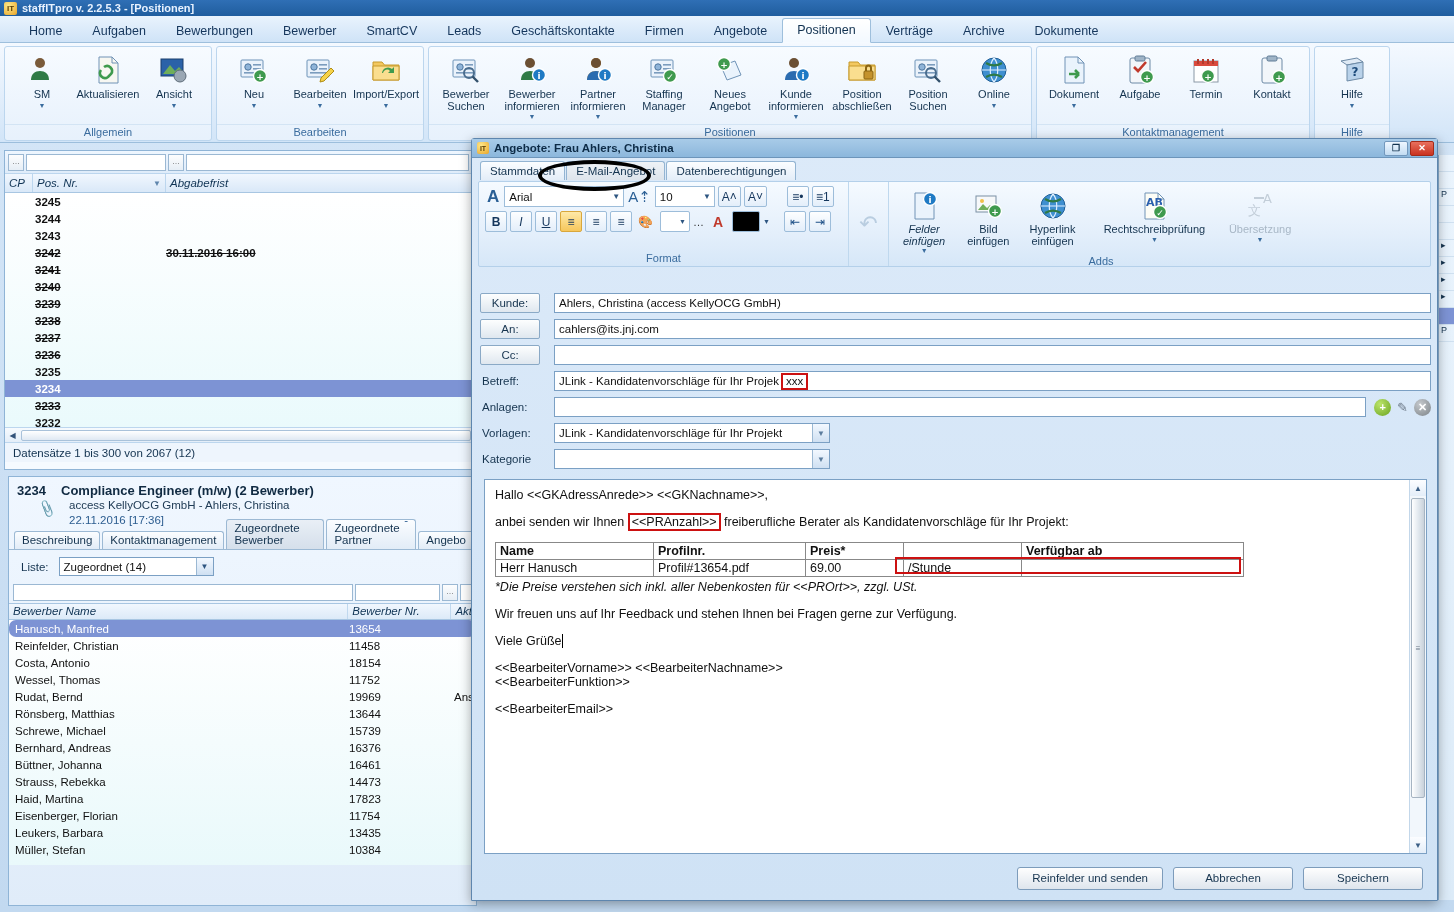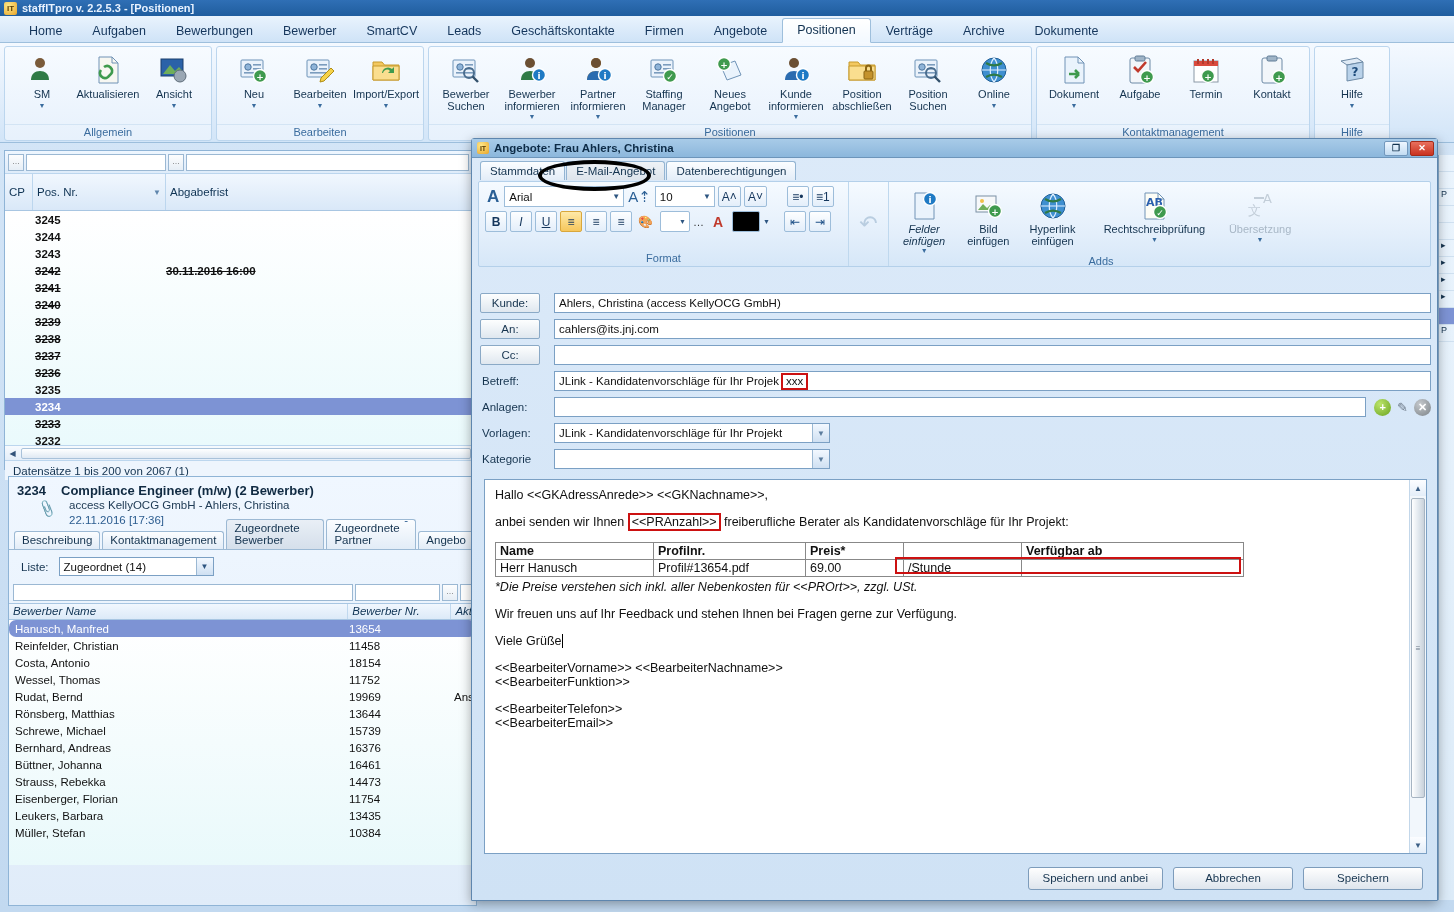--- a/index.html
+++ b/index.html
@@ -75,22 +75,22 @@
   
   .panel-top {
     position:absolute; left:4px; top:150px; width:469px; height:320px;
     background:#f5faff; border:1px solid #8fb4d6;
   }
   .filterrow { height:23px; display:flex; align-items:center; gap:2px; padding:2px 3px;
       background:linear-gradient(#eef6ff,#dfecfa); border-bottom:1px solid #bcd6ee; }
   .fbtn { width:16px; height:17px; border:1px solid #9bb8d3; background:linear-gradient(#fdfdfd,#e6eef6);
       font-size:8px; line-height:14px; text-align:center; color:#555; }
   .finput { height:17px; border:1px solid #9bb8d3; background:#fff; }
-  .gridhead { height:37px; display:flex; background:linear-gradient(#f1f7fe,#d9e8f8);
-      border-bottom:1px solid #a8c6e2; font-size:11.5px; color:#0f3354; }
+  .gridhead { height:19px; display:flex; background:linear-gradient(#f1f7fe,#d9e8f8);
+      border-bottom:1px solid #a8c6e2; font-size:11.5px; color:#0f3354;font-style:italic; }
   .gridhead div { padding:2px 4px; border-right:1px solid #bcd6ee; display:flex; align-items:center; }
   .gridbody { height:234px; overflow:hidden; background:linear-gradient(#ffffff,#eafafc); }
   .grow { height:17px; display:flex; align-items:center; font-size:11.5px; font-weight:bold; color:#111; }
   .grow .c1 { width:28px; }
   .grow .c2 { width:133px; padding-left:2px; }
   .grow .c3 { flex:1; }
   .grow.strike .c2, .grow.strike .c3 { text-decoration:line-through; }
   .grow.sel { background:#7d93d4; color:#fff; }
   .hscroll { height:15px; background:linear-gradient(#f6fafe,#e4eef9); border-top:1px solid #bcd6ee;
       display:flex; align-items:center; }
@@ -581,21 +581,21 @@
         <div class="grow">
           <div class="c1"></div>
           <div class="c2">3232</div>
           <div class="c3"></div>
         </div>
       </div>
     <div class="hscroll">
       <div class="arrow">◀</div>
       <div class="thumb"></div>
     </div>
-    <div class="statusline">Datensätze 1 bis 200 von 2067 (1)</div>
+    <div class="statusline">Datensätze 1 bis 300 von 2067 (12)</div>
   </div>
 
   <div class="panel-bot">
     <div class="det-head">
       <div class="det-title">
         <span style="display:inline-block;width:44px">3234</span><span>Compliance Engineer (m/w) (2 Bewerber)</span>
       </div>
       <div class="det-clip">📎</div>
       <div class="det-sub">access KellyOCG GmbH - Ahlers, Christina</div>
       <div class="det-date">
@@ -670,20 +670,25 @@
           <div class="akt"></div>
         </div>
         <div class="srow">
           <div class="n">Büttner, Johanna</div>
           <div class="num">16461</div>
           <div class="akt"></div>
         </div>
         <div class="srow">
           <div class="n">Strauss, Rebekka</div>
           <div class="num">14473</div>
+          <div class="akt"></div>
+        </div>
+        <div class="srow">
+          <div class="n">Haid, Martina</div>
+          <div class="num">17823</div>
           <div class="akt"></div>
         </div>
         <div class="srow">
           <div class="n">Eisenberger, Florian</div>
           <div class="num">11754</div>
           <div class="akt"></div>
         </div>
         <div class="srow">
           <div class="n">Leukers, Barbara</div>
           <div class="num">13435</div>
@@ -899,38 +904,37 @@
             <td>/Stunde</td>
             <td></td>
           </tr>
         </tbody>
           </table>
         <p class="note">*Die Preise verstehen sich inkl. aller Nebenkosten für &lt;&lt;PROrt&gt;&gt;, zzgl. USt.</p>
         <p>Wir freuen uns auf Ihr Feedback und stehen Ihnen bei Fragen gerne zur Verfügung.</p>
         <p><span>Viele Grüße</span><span style="border-left:1px solid #000;margin-left:1px">&nbsp;</span></p>
         <p style="margin-bottom:0">&lt;&lt;BearbeiterVorname&gt;&gt; &lt;&lt;BearbeiterNachname&gt;&gt;</p>
         <p style="margin-bottom:13px">&lt;&lt;BearbeiterFunktion&gt;&gt;</p>
-        <p style="margin-bottom:0">&lt;&lt;BearbeiterTelefon&gt;&gt;</p>
         <p>&lt;&lt;BearbeiterEmail&gt;&gt;</p>
       </div>
       <div class="vscroll">
         <div class="vs-arrow">▲</div>
         <div class="vs-track">
           <div class="vs-thumb">
               <span class="vs-grip">≡</span>
             </div>
         </div>
         <div class="vs-arrow">▼</div>
       </div>
     </div>
 
     <div class="redbox" style="position:absolute;left:423px;top:418px;width:346px;height:17px;pointer-events:none;border-width:2px"></div>
 
     <div class="dlg-footer">
-      <div class="dbtn">Speichern und anbei</div>
+      <div class="dbtn">Reinfelder und senden</div>
       <div class="dbtn">Abbrechen</div>
       <div class="dbtn">Speichern</div>
     </div>
   </div>
 
   <div class="ellipse" style="left:538px;top:160px;width:113px;height:31px"></div>
 
 </div>
 
 </body></html>

